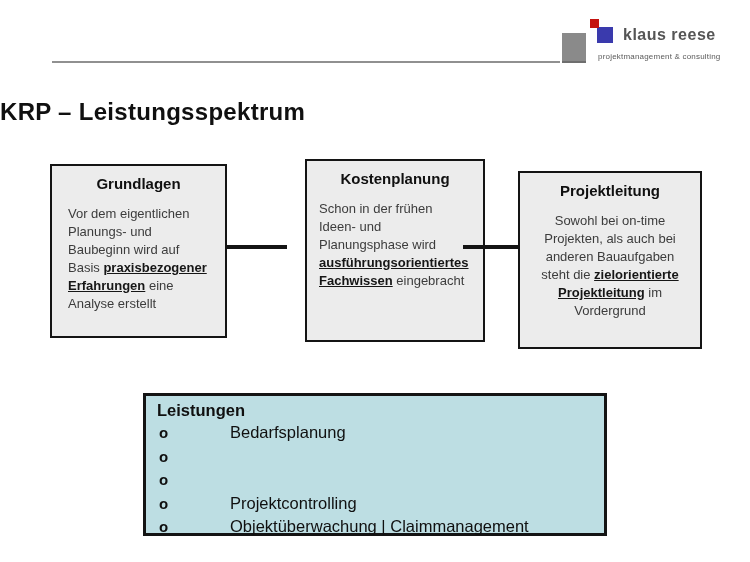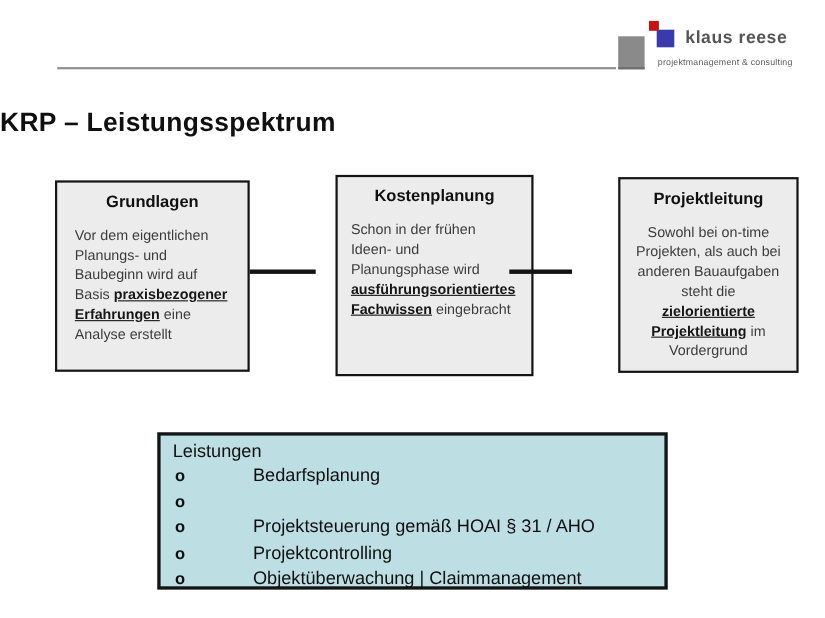--- a/index.html
+++ b/index.html
@@ -34,21 +34,21 @@
     font-size:24px;font-weight:bold;color:#101010;letter-spacing:.3px;
   }
   
   .pbox{
     position:absolute;box-sizing:border-box;
     background:var(--box-fill,#ececec);
     border:2px solid #141414;
   }
   .pbox1{left:50px;top:164px;width:177px;height:174px;}
   .pbox2{left:285px;top:159px;width:180px;height:183px;margin-left:20px;}
-  .pbox3{left:518px;top:161px;width:164px;height:178px;margin-left:44px;}
+  .pbox3{left:518px;top:171px;width:184px;height:178px;}
   .pbox-title{
     margin:9px 4px 0;text-align:center;
     font-size:15px;font-weight:bold;color:#101010;
   }
   .pbox-body{
     margin:13px 12px 0;
     font-size:13px;line-height:1.38;color:#3c3c3c;
   }
   .pbox2 .pbox-body{overflow-wrap:anywhere;}
   .pbox-body .em{
@@ -59,21 +59,21 @@
   .connector2{left:463px;top:245px;width:57px;}
   
   .services{
     position:absolute;left:143px;top:393px;width:464px;height:143px;
     box-sizing:border-box;
     background:var(--panel-fill,#bddee3);
     border:3px solid #141414;
   }
   .services-title{
     margin:5px 0 0 11px;
-    font-size:16.5px;font-weight:normal;color:#101010;
+    font-size:16.5px;font-weight:bold;color:#101010;
   }
   .svc-list{list-style:none;margin:1px 0 0;padding:0;}
   .svc-row{display:flex;line-height:23.5px;}
   .svc-bullet{
     box-sizing:border-box;width:84px;padding-left:13px;
     font-size:15px;font-weight:bold;color:#101010;
   }
   .svc-label{
     flex:1;font-size:16.5px;font-weight:normal;color:#101010;white-space:nowrap;
   }
@@ -122,21 +122,20 @@
     <span class="svc-bullet">o</span>
     <span class="svc-label">Bedarfsplanung</span>
   </li>
 
   <li class="svc-row">
     <span class="svc-bullet">o</span>
   </li>
 
   <li class="svc-row">
     <span class="svc-bullet">o</span>
-    <span class="svc-label">Projektsteuerung gemäß HOAI § 31 / AHO</span>
   </li>
 
   <li class="svc-row">
     <span class="svc-bullet">o</span>
     <span class="svc-label">Projektcontrolling</span>
   </li>
 
   <li class="svc-row">
     <span class="svc-bullet">o</span>
     <span class="svc-label">Objektüberwachung | Claimmanagement</span>

